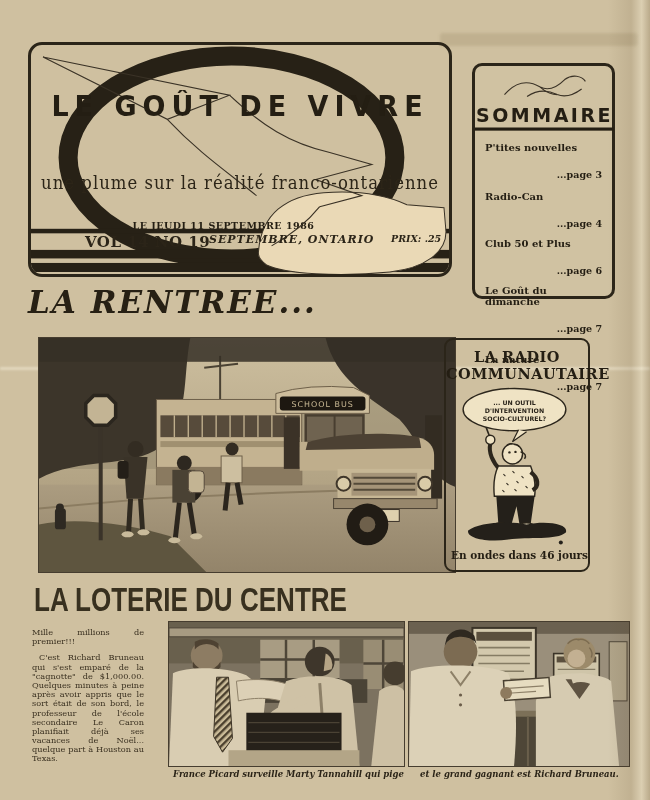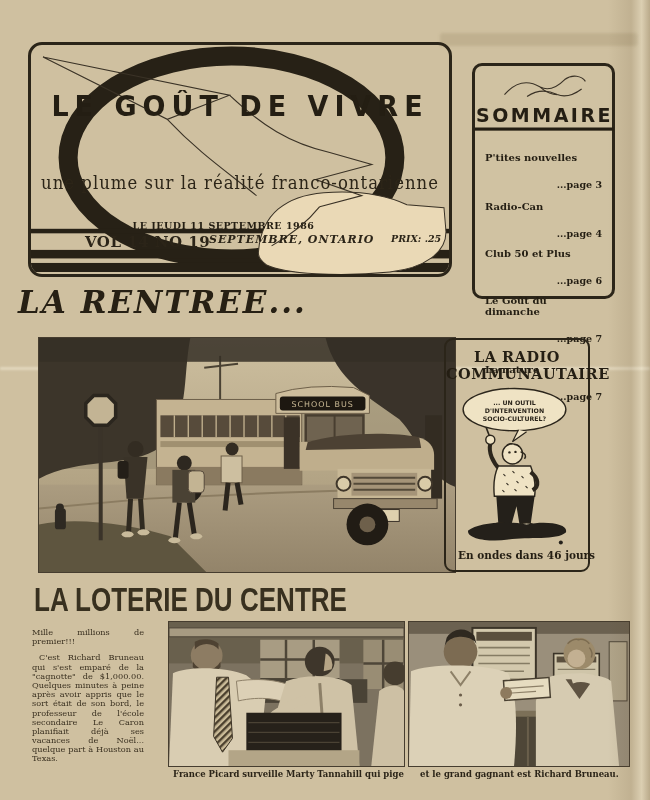--- a/index.html
+++ b/index.html
@@ -37,54 +37,54 @@
   .mast-loc{left:178px;font-size:11px;font-style:italic;letter-spacing:1px;}
   .mast-prix{left:360px;font-size:9.5px;font-style:italic;}
 
   
   .sommaire{position:absolute;left:472px;top:63px;width:143px;height:236px;
     border:3px solid #2b2519;border-radius:10px;box-sizing:border-box;background:rgba(210,198,168,.25);}
   .sommaire .bird{display:block;margin:6px auto 0;}
   .sommaire-title{width:fit-content;margin:0 auto;text-align:center;
     font-family:"DejaVu Sans", sans-serif;font-weight:800;font-size:19px;letter-spacing:2.5px;
     color:#241e13;border-bottom:3.5px solid #241e13;padding:0 1px 1px;transform:scaleY(1.05);}
-  .sommaire ul{list-style:none;margin:0;padding:22px 10px 0 10px;}
+  .sommaire ul{list-style:none;margin:0;padding:12px 10px 0 10px;}
   .sommaire li{display:flex;flex-direction:column;margin-bottom:9px;}
   .sommaire li:nth-child(1){margin-bottom:11px;}
   .sommaire li:nth-child(4){margin-bottom:20px;}
   .som-lbl{font-size:10px;font-weight:bold;color:#241e13;}
   .som-pg{font-size:9.5px;font-weight:bold;color:#241e13;align-self:flex-end;margin-top:16px;}
 
   
-  .rentree{position:absolute;left:18px;top:284px;margin:0;
+  .rentree{position:absolute;left:28px;top:284px;margin:0;
     font-family:"DejaVu Serif", serif;font-style:italic;font-weight:bold;
     font-size:31px;letter-spacing:2px;color:#272014;white-space:nowrap;}
   .loterie{position:absolute;left:34px;top:582px;margin:0;
     font-family:"Liberation Sans", sans-serif;font-weight:bold;font-size:31px;letter-spacing:0;
     color:#38301f;transform:scaleX(.84) scaleY(1.05);transform-origin:left top;white-space:nowrap;}
 
   
   .photo{position:absolute;border:1px solid #463d2f;box-sizing:border-box;overflow:hidden;background:#9a8d74;}
   .photo svg{display:block;width:100%;height:100%;}
   .bus-photo{left:38px;top:337px;width:418px;height:236px;}
   .photo-left{left:168px;top:621px;width:237px;height:146px;}
   .photo-right{left:408px;top:621px;width:222px;height:146px;}
-  .caption{position:absolute;top:769px;font-size:8.5px;font-weight:bold;color:#2b2418;white-space:nowrap;}
+  .caption{position:absolute;top:769px;font-size:8.5px;font-weight:bold;color:#2b2418;white-space:nowrap;font-style:italic;}
   .caption-left{left:173px;}
   .caption-right{left:420px;}
 
   
   .radio-box{position:absolute;left:444px;top:338px;width:146px;height:234px;
     border:2.5px solid #2b2519;border-radius:9px;box-sizing:border-box;}
   .radio-title{width:100%;text-align:center;font-weight:bold;font-size:14.5px;
     letter-spacing:.5px;color:#241e13;line-height:1.2;}
   .radio-title.l1{margin-top:8px;}
   .radio-box svg.cartoon{position:absolute;left:2px;top:44px;width:138px;height:164px;}
-  .radio-foot{position:absolute;bottom:9px;width:100%;text-align:left;
-    font-weight:bold;font-size:10.5px;color:#241e13;padding-left:12px;}
+  .radio-foot{position:absolute;bottom:9px;width:100%;text-align:right;
+    font-weight:bold;font-size:10.5px;color:#241e13;}
 
   
   .article{position:absolute;left:32px;top:628px;width:112px;
     font-size:8.2px;line-height:1.12;text-align:justify;color:#3a3020;}
   .article p{margin:0;}
   .article p.ind{text-indent:7px;}
   .article p.sp{margin-top:7px;}
 </style>
 </head>
 <body>

